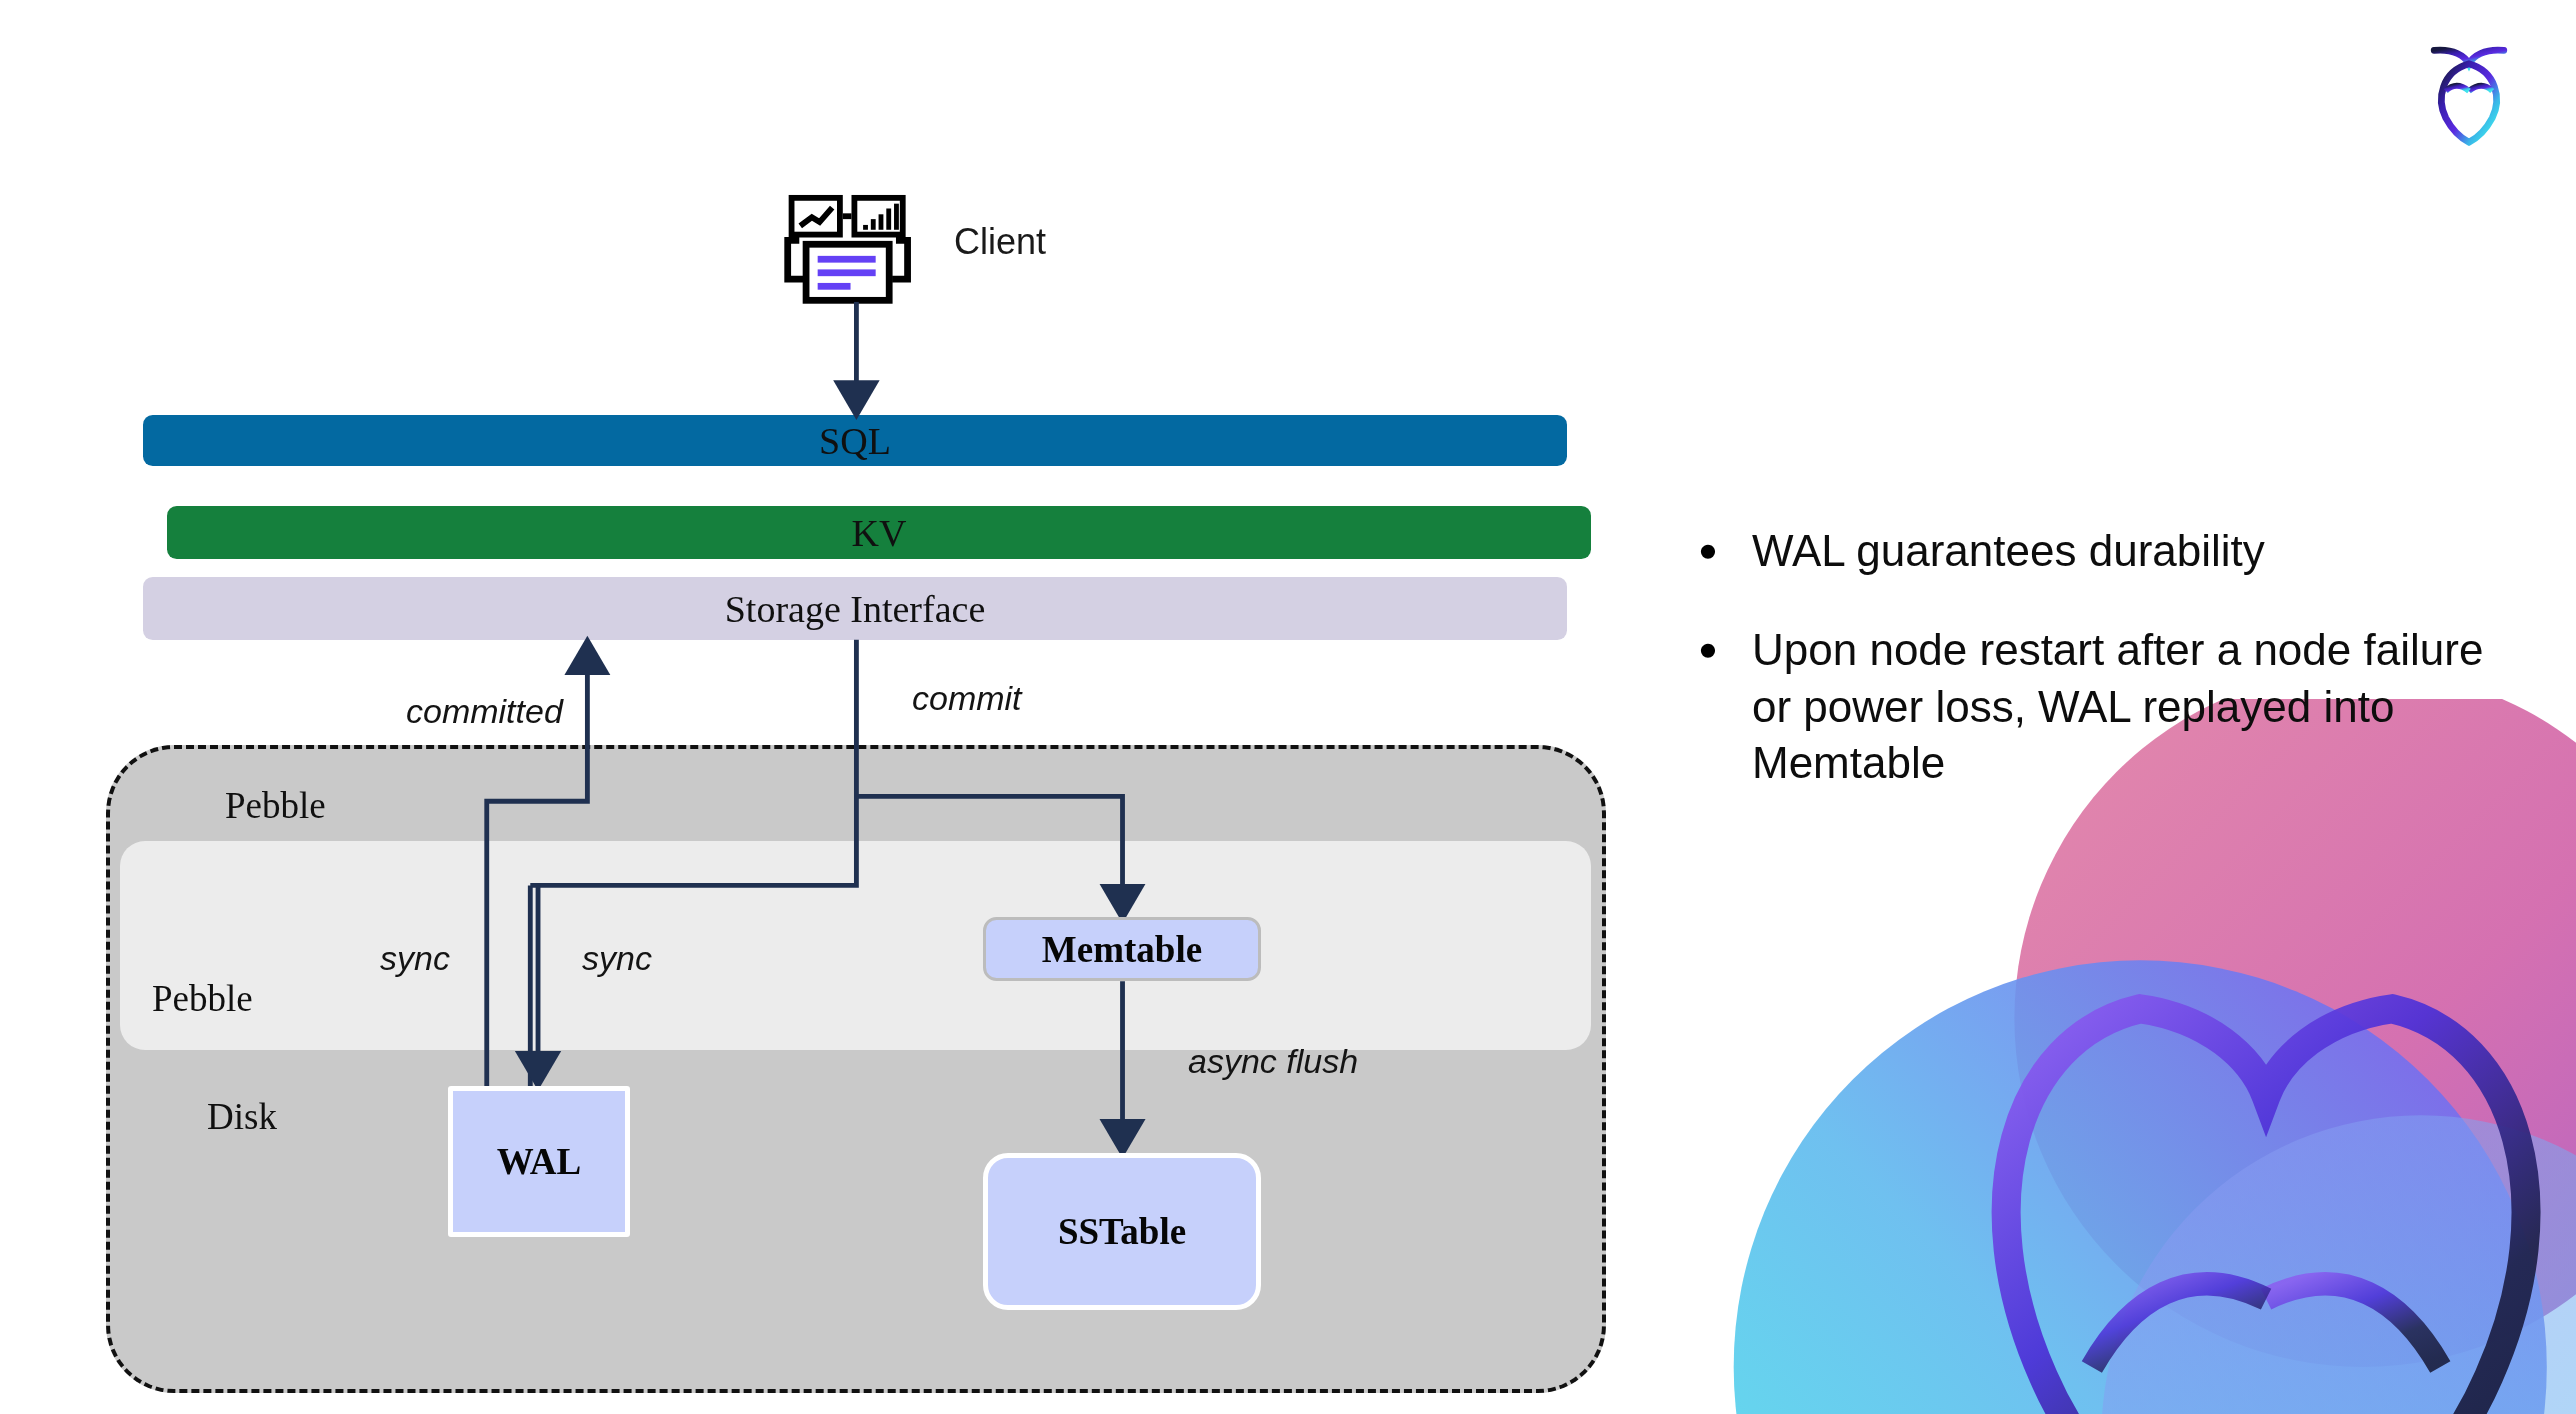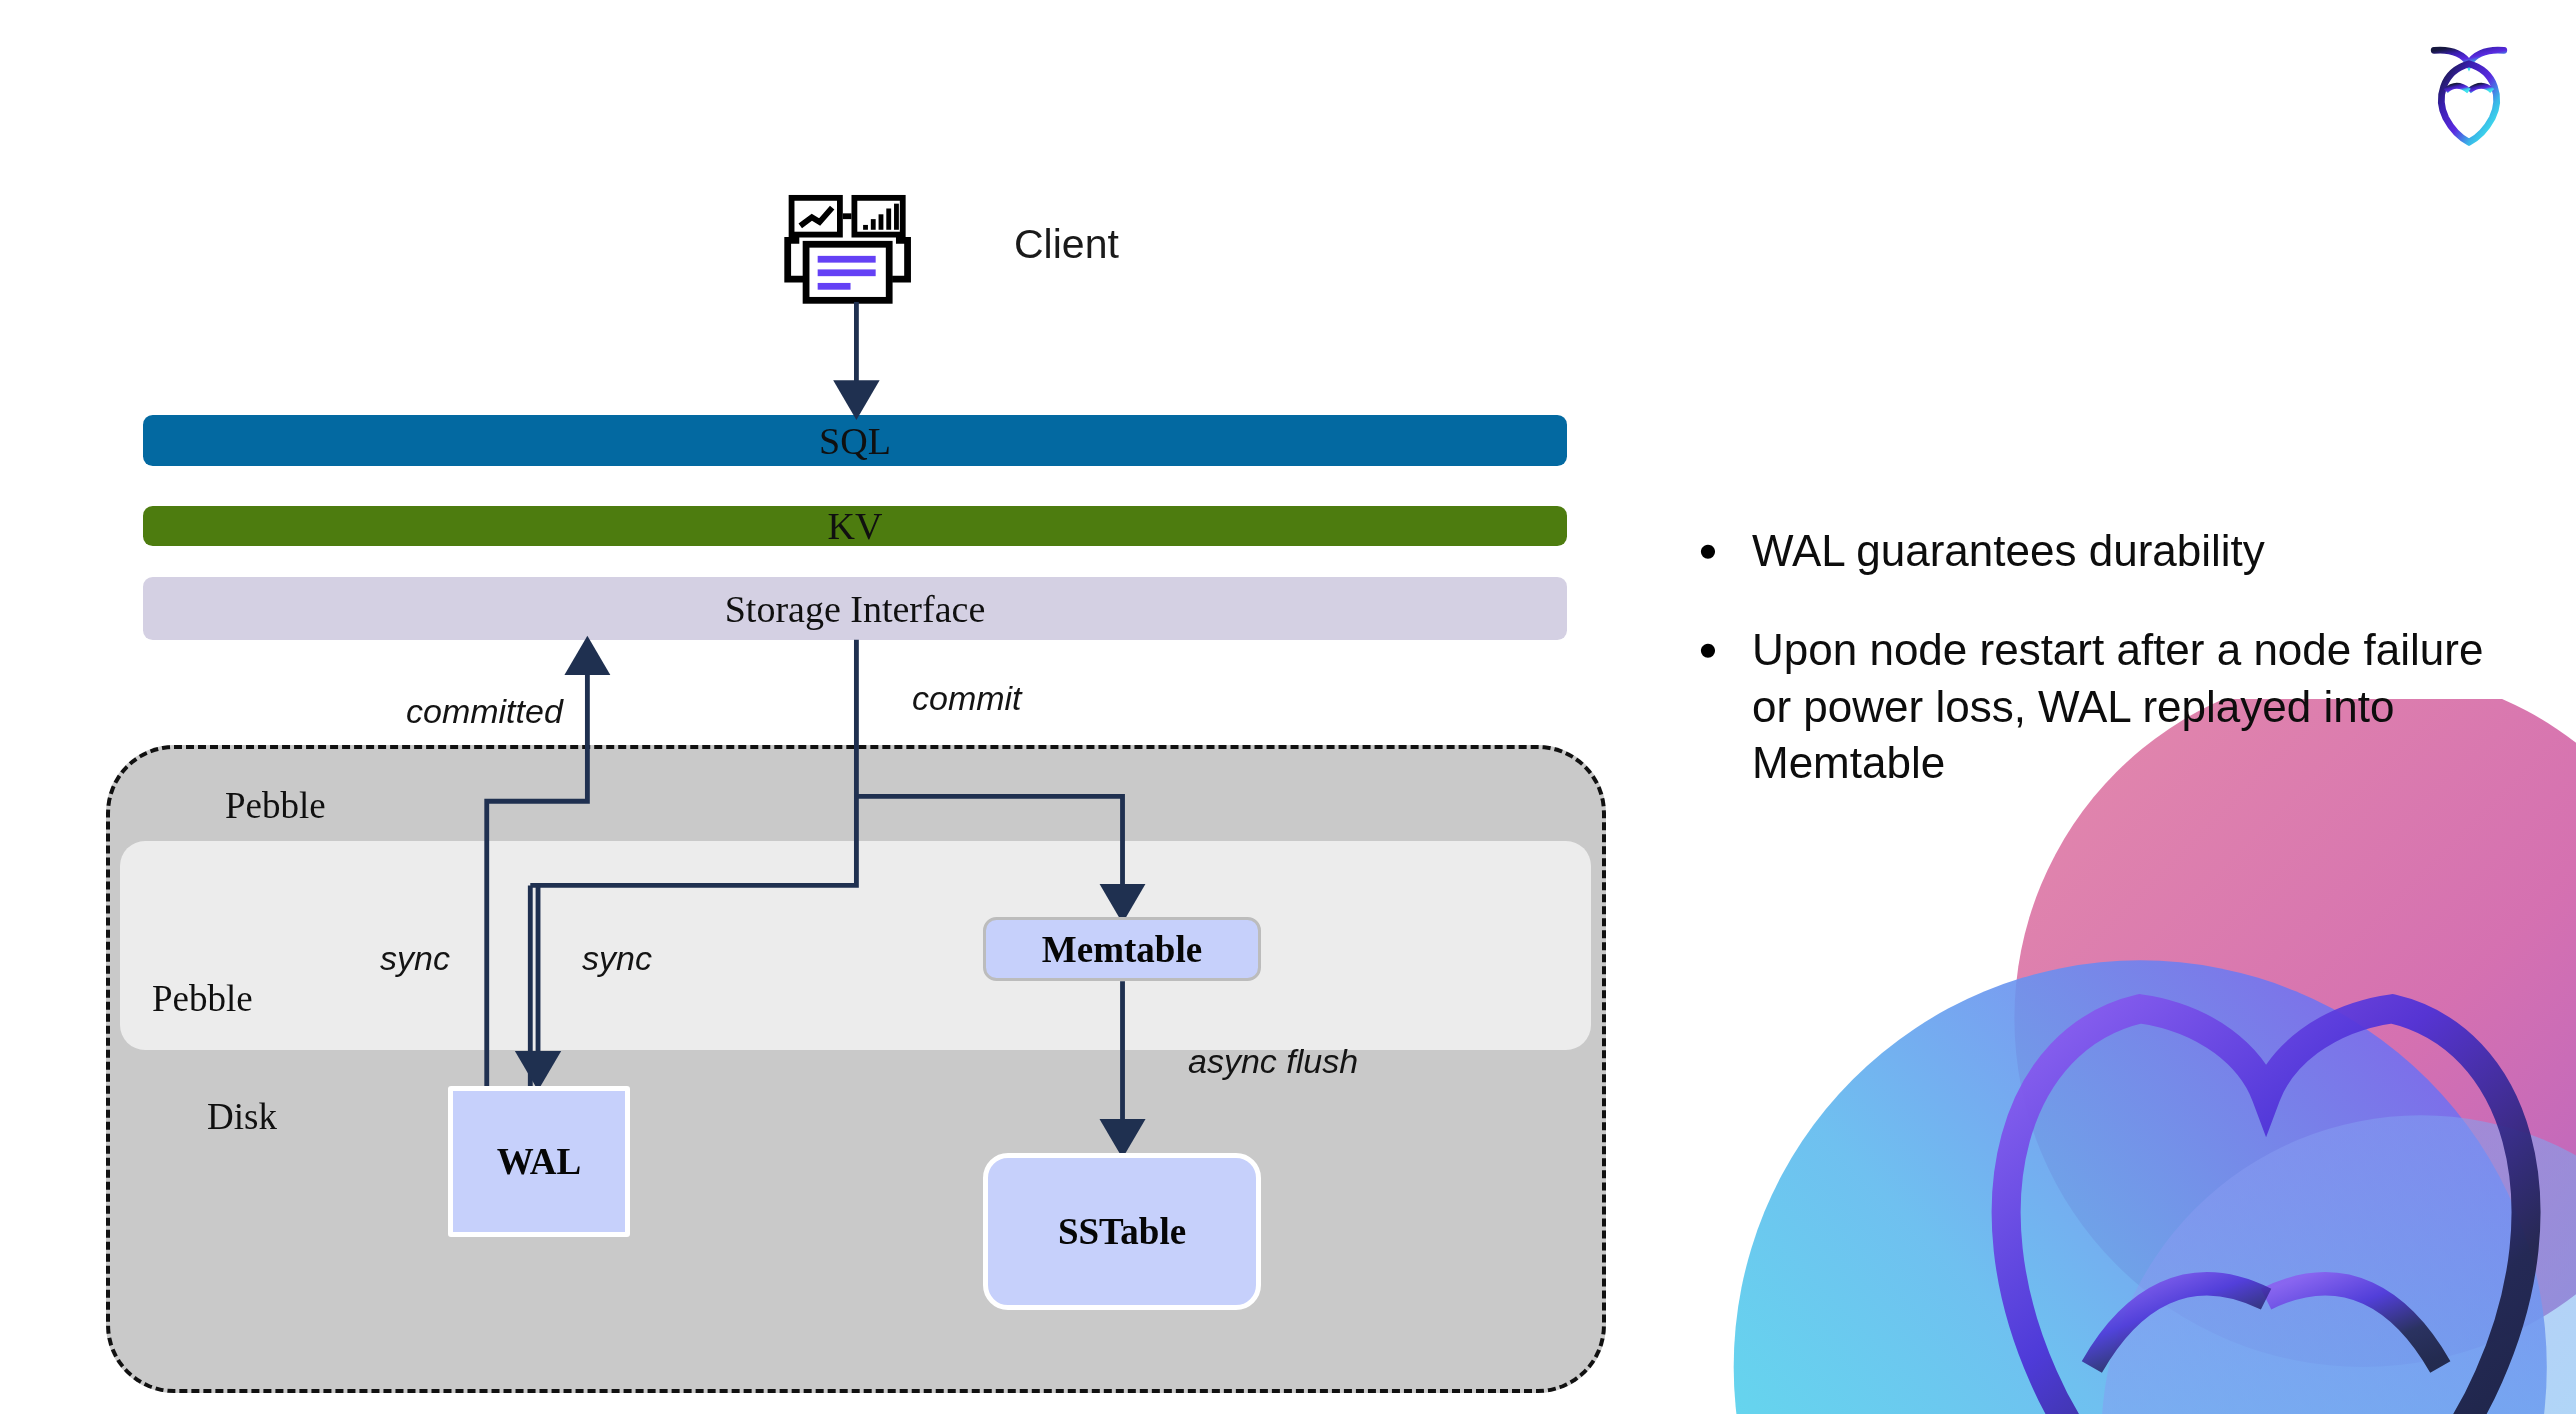--- a/index.html
+++ b/index.html
@@ -16,29 +16,29 @@
   #logo{position:absolute;left:2411px;top:31px;width:116px;height:116px;}
 
   
   #title{position:absolute;left:35px;top:29px;
          font-family:"DejaVu Sans","Liberation Sans",sans-serif;
          font-weight:bold;font-size:83px;letter-spacing:-1.9px;color:#000;
          white-space:nowrap;line-height:1.1;}
 
   
   #client-icon{position:absolute;left:774px;top:194px;width:155px;height:116px;}
-  #client-label{position:absolute;left:1014px;top:221px;font-size:41px;color:#1a1a1a;
+  #client-label{position:absolute;left:954px;top:221px;font-size:36px;color:#1a1a1a;
                 font-family:"Liberation Sans",sans-serif;}
 
   
   .layer-bar{position:absolute;left:143px;width:1424px;border-radius:9.7px;
              display:flex;align-items:center;justify-content:center;
              font-family:"Liberation Serif",serif;font-size:38px;color:#101010;}
   #bar-sql{top:415px;height:51px;background:#0369a1;}
-  #bar-kv{top:506px;height:40px;background:#4d7c0f;}
+  #bar-kv{top:506px;height:53px;background:#15803d;margin-left:24px;}
   #bar-storage{top:577px;height:63px;background:#d4d0e3;}
 
   
   #pebble{position:absolute;left:106px;top:745px;width:1500px;height:648px;
           background:#c9c9c9;border:4.8px dashed #111;border-radius:68px;
           box-sizing:border-box;}
   #pebble-label{position:absolute;left:225px;top:784px;
                 font-family:"Liberation Serif",serif;font-size:37px;color:#101010;}
   #memory{position:absolute;left:120px;top:841px;width:1471px;height:209px;
           background:#ececec;border-radius:25px;}

